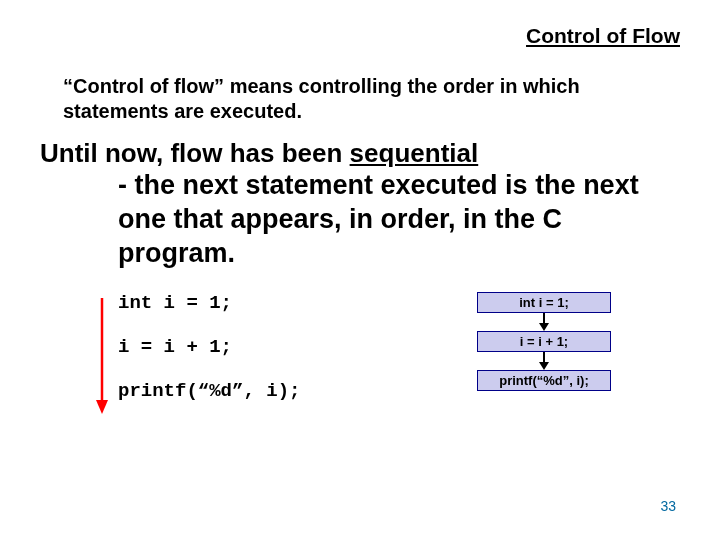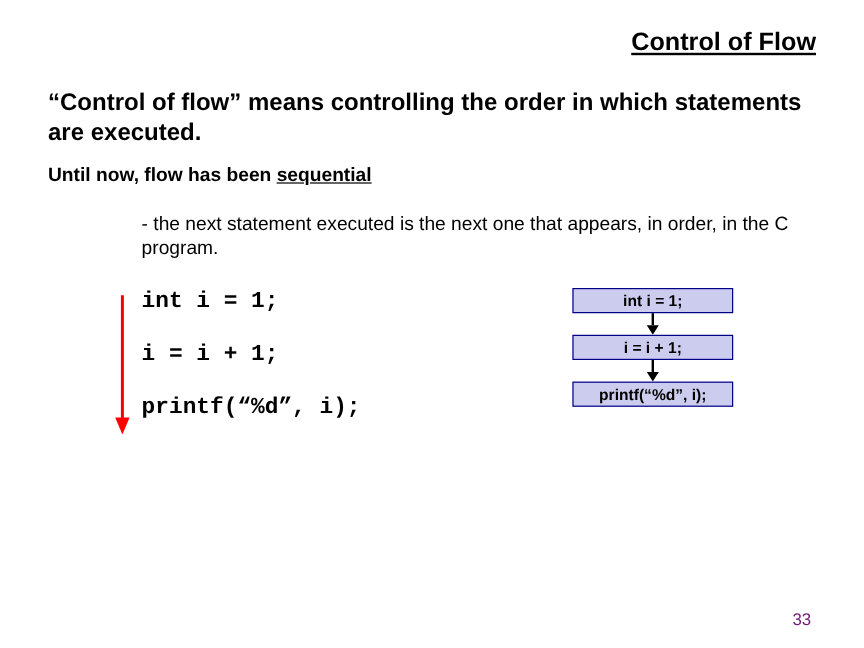--- a/index.html
+++ b/index.html
@@ -20,33 +20,33 @@
     font-weight: bold;
     text-decoration: underline;
     margin-bottom: 26px;
     text-align: right;
   }
   .para {
     font-size: 20px;
     font-weight: bold;
     line-height: 1.25;
     margin-bottom: 14px;
+    margin-left: 23px;
   }
   .seq-line {
-    font-size: 16px;
+    font-size: 26px;
     font-weight: bold;
-    margin-bottom: 22px;
   }
   .seq-word {
     text-decoration: underline;
   }
   .sub {
     margin-left: 78px;
-    font-size: 16px;
-    font-weight: normal;
+    font-size: 27px;
+    font-weight: bold;
     line-height: 1.25;
     margin-bottom: 22px;
   }
   .code-area {
     display: flex;
     align-items: flex-start;
   }
   .arrow-col {
     width: 78px;
     position: relative;
@@ -85,23 +85,23 @@
   .darrow-head {
     width: 0; height: 0;
     border-left: 5px solid transparent;
     border-right: 5px solid transparent;
     border-top: 8px solid #000;
     margin: 0 auto;
   }
   .pagenum {
     position: absolute;
     right: 44px;
-    bottom: 16px;
+    bottom: 26px;
     font-size: 14px;
-    color: #701a75;
+    color: #0369a1;
   }
   .red-arrow {
     position: absolute;
     left: 52px;
     top: 4px;
   }
 </style>
 </head>
 <body>
 

